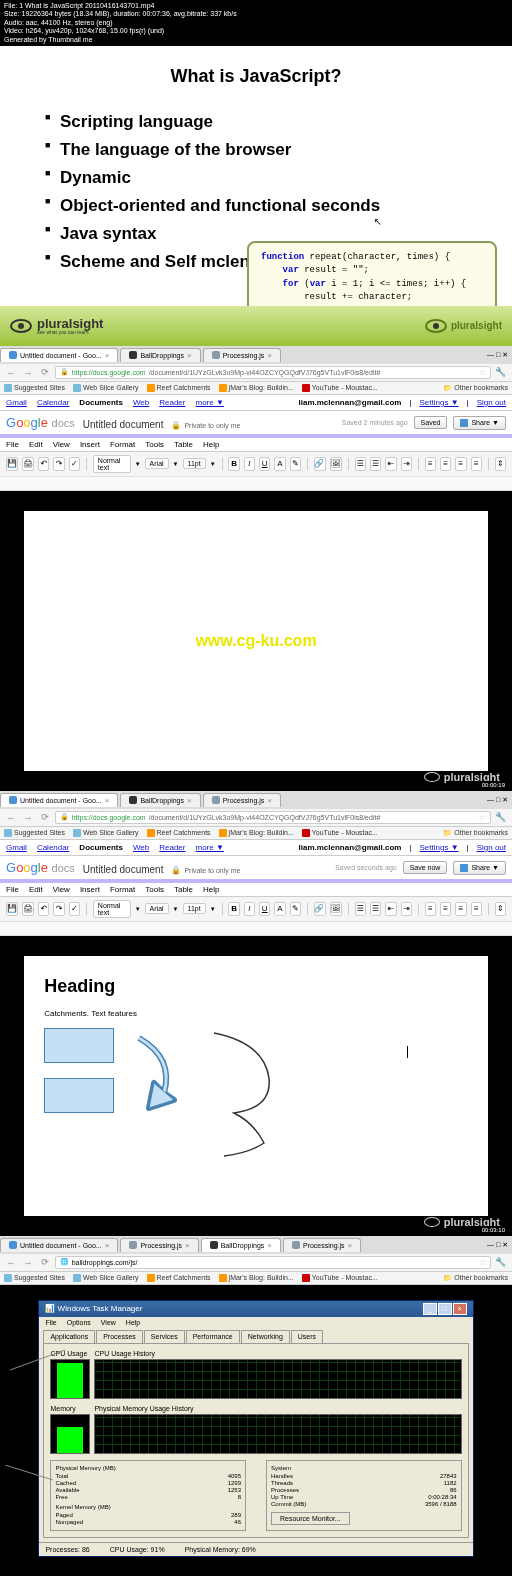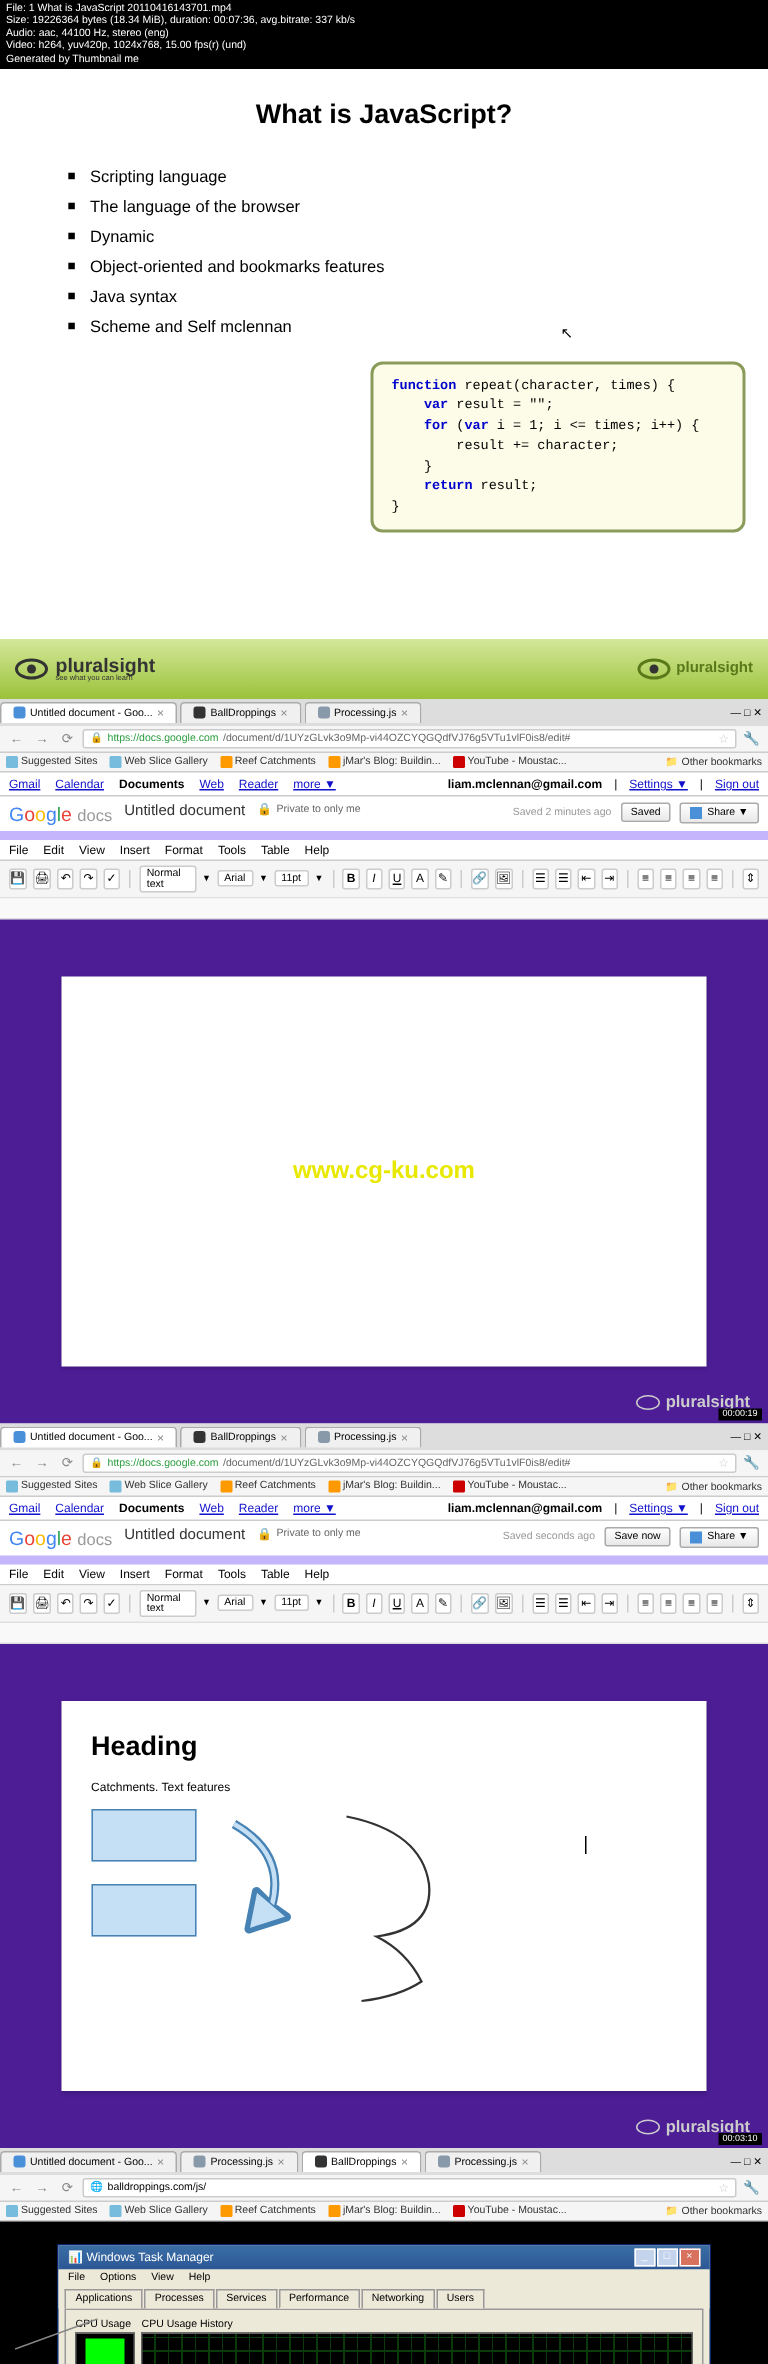--- a/index.html
+++ b/index.html
@@ -1,25 +1,25 @@
 <!DOCTYPE html>
 <html><head>
 <meta charset="utf-8">
 <style>
 *{margin:0;padding:0;box-sizing:border-box}
 body{font-family:Arial,sans-serif;font-size:10px;background:#fff;width:512px}
 .metadata{background:#000;color:#fff;padding:2px 4px;font-size:7px;line-height:1.2}
 .slide1{background:#fff;padding:20px 30px 40px}
 .slide1 h1{text-align:center;font-size:18px;font-weight:bold;margin-bottom:25px}
 .slide1 ul{list-style:none;padding-left:15px}
-.slide1 li{font-size:11px;font-weight:normal;margin-bottom:8px;position:relative;padding-left:15px}
+.slide1 li{font-size:17px;font-weight:bold;margin-bottom:8px;position:relative;padding-left:15px}
 .slide1 li:before{content:"■";position:absolute;left:0;font-size:9px}
 .codebox{background:#fcfce8;border:2px solid #8b9b5a;border-radius:8px;padding:8px 12px;font-family:'Courier New',monospace;font-size:9px;line-height:1.5;position:absolute;right:15px;top:195px;width:250px}
 .kw{color:#0000cc;font-weight:bold}
-.slide1-wrap{position:relative;height:380px}
+.slide1-wrap{position:relative;height:260px}
 .cursor{position:absolute;right:130px;top:170px;font-size:10px}
 .ps-header{background:linear-gradient(#d4e89a,#9bc23a);height:40px;position:relative;display:flex;align-items:center;padding:0 10px}
 .ps-logo{display:flex;align-items:center;gap:5px}
 .ps-eye{width:22px;height:14px;border:2px solid #333;border-radius:50%;position:relative}
 .ps-eye:after{content:"";position:absolute;width:6px;height:6px;background:#333;border-radius:50%;top:2px;left:6px}
 .ps-text{font-size:13px;font-weight:bold;color:#333}
 .ps-sub{font-size:5px;color:#333;margin-top:-2px}
 .ps-right{position:absolute;right:10px;color:#5a7a1a;font-size:10px;font-weight:bold;display:flex;align-items:center;gap:4px}
 .tabs{display:flex;background:#ddd;height:18px;font-size:7px;align-items:center}
 .tab{background:#f0f0f0;border:1px solid #aaa;border-bottom:none;padding:2px 8px;margin-right:2px;border-radius:3px 3px 0 0;display:flex;align-items:center;gap:3px}
@@ -34,38 +34,38 @@
 .url-path{color:#666}
 .star{color:#ccc;font-size:8px}
 .bookmarks{display:flex;padding:2px 4px;background:#f5f5f5;border-bottom:1px solid #ccc;font-size:7px;gap:8px;align-items:center}
 .bm-item{color:#333;display:flex;align-items:center;gap:2px}
 .bm-icon{width:8px;height:8px;background:#f90;border-radius:1px}
 .bm-other{margin-left:auto;color:#333}
 .gbar{display:flex;padding:3px 6px;font-size:8px;gap:10px;border-bottom:1px solid #ccc;align-items:center}
 .gbar a{color:#11c;text-decoration:underline}
 .gbar .active{color:#000;font-weight:bold;text-decoration:none}
 .gbar-right{margin-left:auto;display:flex;gap:8px;align-items:flex-end}
-.gdocs-bar{display:flex;align-items:flex-start;padding:4px 6px;gap:8px;border-bottom:6px solid #c4b5fd}
+.gdocs-bar{display:flex;align-items:flex-end;padding:4px 6px;gap:8px;border-bottom:4px solid #c4b5fd}
 .gdocs-logo{font-size:13px}
 .g-blue{color:#4285f4}.g-red{color:#ea4335}.g-yellow{color:#fbbc05}.g-green{color:#34a853}
 .docs-label{color:#999;font-size:11px}
 .doc-title{font-size:10px;color:#333}
 .privacy{font-size:7px;color:#666;display:flex;align-items:center;gap:3px}
 .lock-sm{font-size:8px}
 .gdocs-right{margin-left:auto;display:flex;gap:6px;align-items:center;font-size:7px;color:#999}
 .btn{background:linear-gradient(#fff,#e8e8e8);border:1px solid #aaa;border-radius:2px;padding:2px 6px;font-size:7px}
 .share-btn{background:linear-gradient(#fff,#e8e8e8);border:1px solid #aaa;border-radius:2px;padding:2px 6px;font-size:7px;display:flex;align-items:center;gap:3px}
 .share-ico{width:8px;height:8px;background:#4a90d9}
 .menubar{display:flex;padding:2px 6px;font-size:8px;gap:10px;border-bottom:1px solid #ccc}
 .toolbar{display:flex;padding:3px 6px;gap:4px;align-items:center;border-bottom:1px solid #e0e0e0;background:#f5f5f5;font-size:7px}
 .tb-btn{width:14px;height:14px;border:1px solid #ccc;background:#fff;border-radius:2px;text-align:center;line-height:12px;font-size:8px}
 .tb-sel{border:1px solid #ccc;background:#fff;padding:1px 4px;font-size:7px;border-radius:2px}
 .tb-sep{width:1px;height:12px;background:#ccc;margin:0 2px}
 .ruler{height:14px;background:#f9f9f9;border-bottom:1px solid #ddd;position:relative}
-.doc-area{background:#4c1d95;padding:22px;min-height:280px;position:relative}
+.doc-area{background:#000000;padding:4px;min-height:280px;position:relative}
 .page{background:#fff;margin:16px auto;width:92%;min-height:260px;box-shadow:0 1px 3px rgba(0,0,0,0.2);padding:20px}
 .watermark{position:absolute;bottom:8px;right:12px;color:#ccc;font-size:11px;font-weight:bold;display:flex;align-items:center;gap:4px}
 .wm-eye{width:16px;height:10px;border:1.5px solid #ccc;border-radius:50%}
 .timestamp{position:absolute;bottom:2px;right:4px;font-size:6px;background:#000;color:#fff;padding:1px 3px}
 .cgku{position:absolute;top:50%;left:50%;transform:translate(-50%,-50%);color:#e8e800;font-size:16px;font-weight:bold}
 .screenshot{position:relative}
 .doc-content h2{font-size:18px;font-weight:bold;margin-bottom:12px}
 .doc-content p{font-size:8px;margin-bottom:10px}
 .doc-content .feat{font-weight:normal}
 .diagram{display:flex;gap:15px;margin-top:10px}
@@ -109,21 +109,21 @@
 <div>Generated by Thumbnail me</div>
 </div>
 
 <div class="slide1-wrap">
 <div class="slide1">
 <h1>What is JavaScript?</h1>
 <ul>
 <li>Scripting language</li>
 <li>The language of the browser</li>
 <li>Dynamic</li>
-<li>Object-oriented and bookmarks features</li>
+<li>Object-oriented and functional seconds</li>
 <li>Java syntax</li>
 <li>Scheme and Self mclennan</li>
 </ul>
 </div>
 <div class="codebox"><span class="kw">function</span> repeat(character, times) {<br>&nbsp;&nbsp;&nbsp;&nbsp;<span class="kw">var</span> result = "";<br>&nbsp;&nbsp;&nbsp;&nbsp;<span class="kw">for</span> (<span class="kw">var</span> i = 1; i &lt;= times; i++) {<br>&nbsp;&nbsp;&nbsp;&nbsp;&nbsp;&nbsp;&nbsp;&nbsp;result += character;<br>&nbsp;&nbsp;&nbsp;&nbsp;}<br>&nbsp;&nbsp;&nbsp;&nbsp;<span class="kw">return</span> result;<br>}</div>
 <div class="cursor">↖</div>
 </div>
 
 <div class="screenshot">
 <div class="ps-header">

